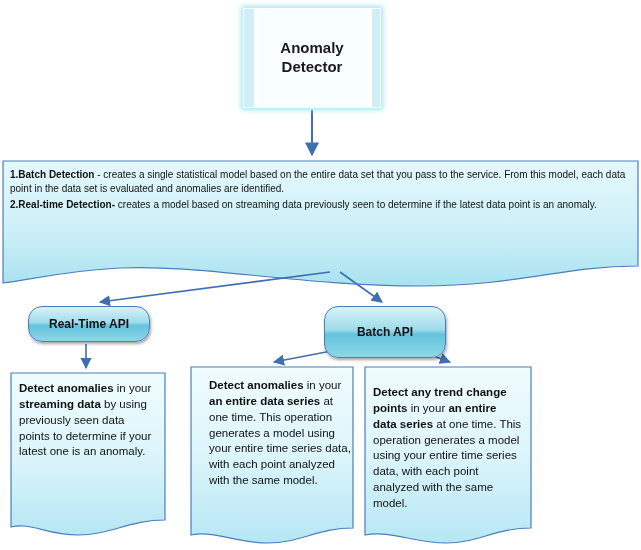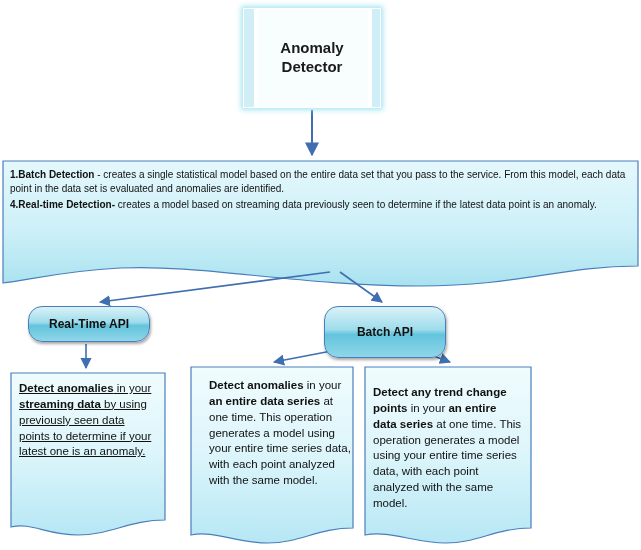--- a/index.html
+++ b/index.html
@@ -102,21 +102,21 @@
   }
 
   
   .card-text {
     position: absolute;
     font-size: 11.5px;
     color: #111111;
     line-height: 1.38;
   }
   #card-realtime { left: 10px; top: 372px; width: 156px; height: 168px; }
-  #card-realtime .card-text { left: 9px; top: 9px; width: 136px; text-decoration: underline; }
+  #card-realtime .card-text { left: 9px; top: 9px; width: 136px; }
   #card-batch-anomalies { left: 190px; top: 366px; width: 164px; height: 178px; }
   #card-batch-anomalies .card-text { left: 19px; top: 12px; width: 146px; }
   #card-batch-trend { left: 364px; top: 366px; width: 168px; height: 178px; }
   #card-batch-trend .card-text { left: 9px; top: 19px; width: 150px; }
 </style>
 </head>
 <body>
 
 <svg id="canvas" xmlns="http://www.w3.org/2000/svg">
   <defs>
@@ -200,21 +200,21 @@
 <div class="node" id="anomaly-detector">
   <div class="label">
     <span>Anomaly</span><br>
     <span>Detector</span>
   </div>
 </div>
 
 <div class="node" id="description-banner">
   <div class="banner-text">
     <p><span class="b">1.Batch Detection</span><span> - creates a single statistical model based on the entire data set that you pass to the service. From this model, each data point in the data set is evaluated and anomalies are identified.</span></p>
-    <p><span class="b">4.Real-time Detection-</span><span> creates a model based on streaming data previously seen to determine if the latest data point is an anomaly.</span></p>
+    <p><span class="b">2.Real-time Detection-</span><span> creates a model based on streaming data previously seen to determine if the latest data point is an anomaly.</span></p>
   </div>
 </div>
 
 <div class="node pill" id="realtime-api-node">
   <span class="label">Real-Time API</span>
 </div>
 
 <div class="node pill" id="batch-api-node">
   <span class="label">Batch API</span>
 </div>

